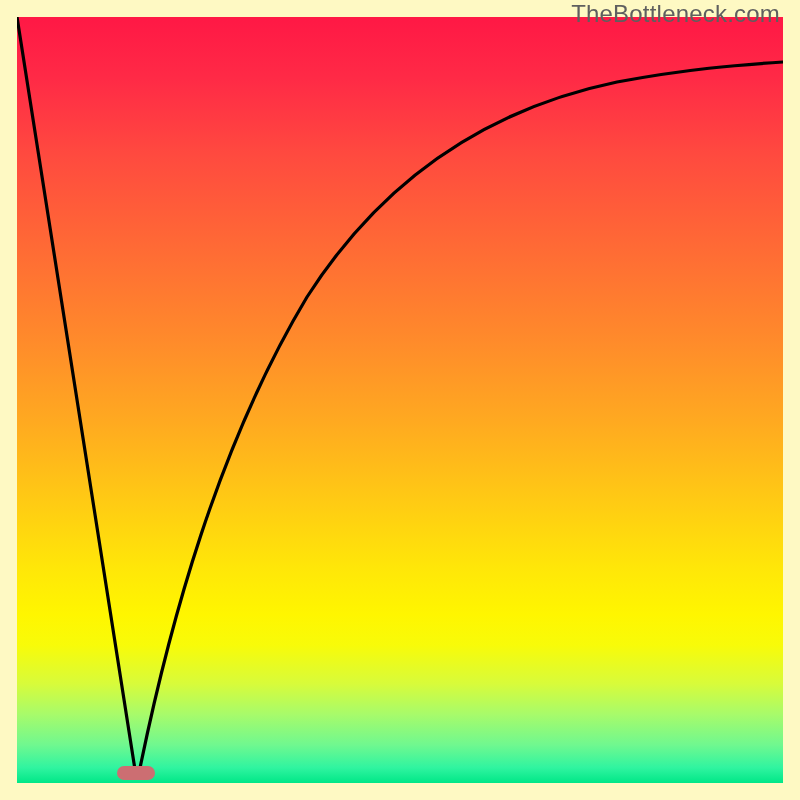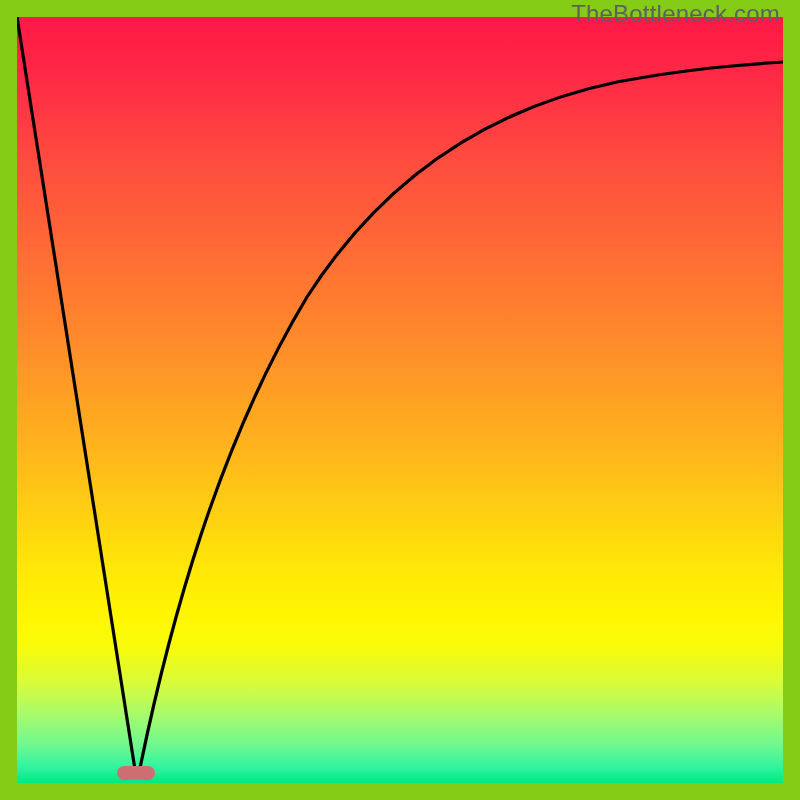--- a/index.html
+++ b/index.html
@@ -8,21 +8,21 @@
     width: 800px;
     height: 800px;
     overflow: hidden;
     background: #000;
     font-family: Arial, Helvetica, sans-serif;
   }
   .frame {
     position: relative;
     width: 800px;
     height: 800px;
-    background: #84cc16;
+    background: #fef9c3;
   }
   .plot-area {
     position: absolute;
     left: 17px;
     top: 17px;
     width: 766px;
     height: 766px;
     
     background: linear-gradient(
       to bottom,

